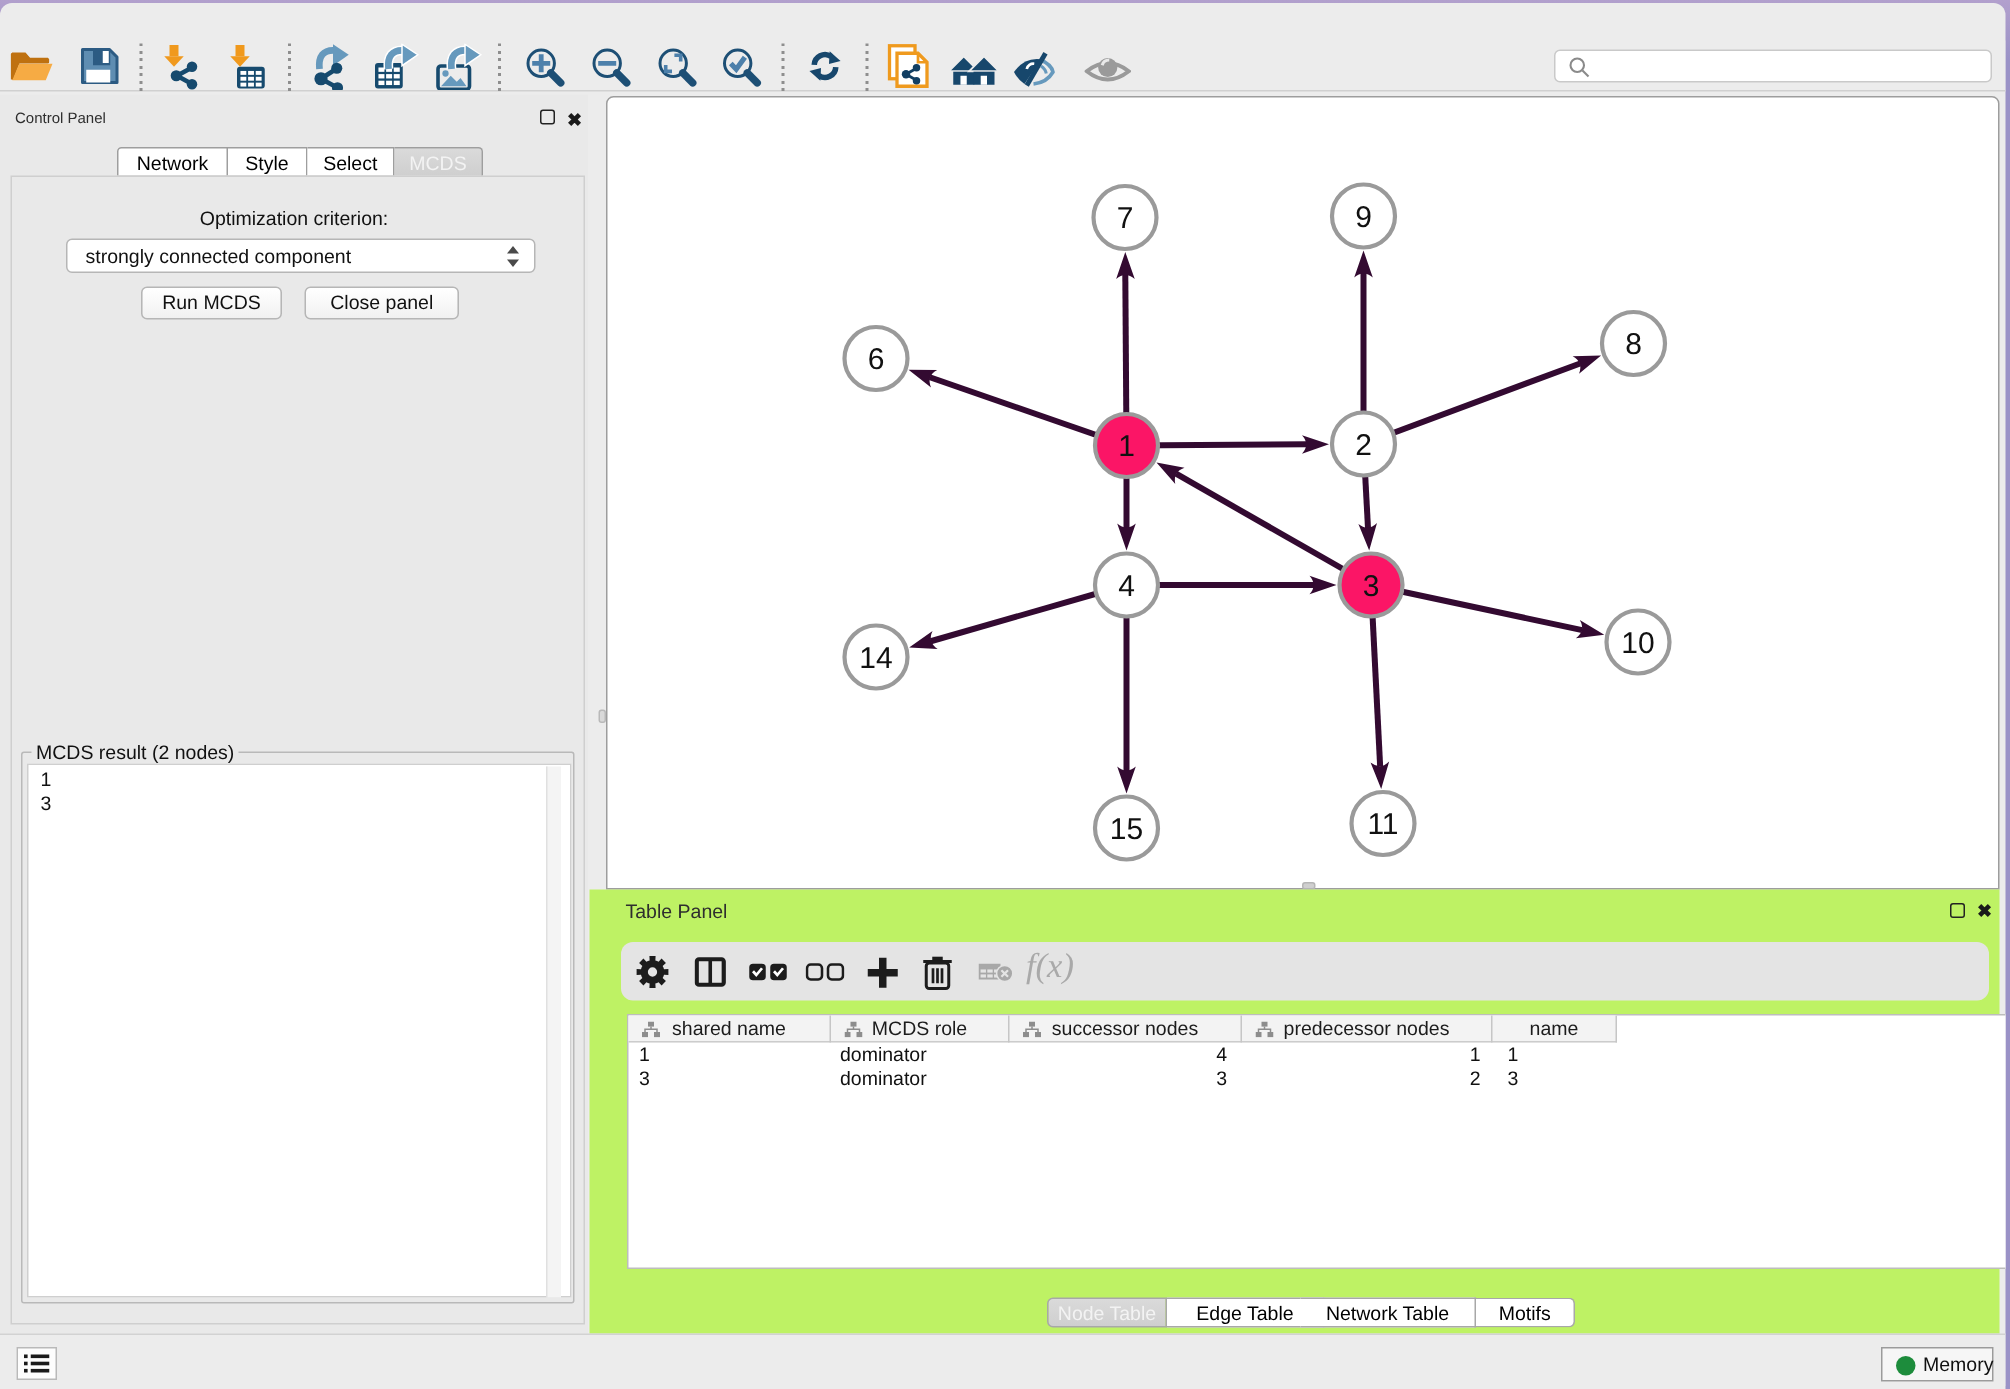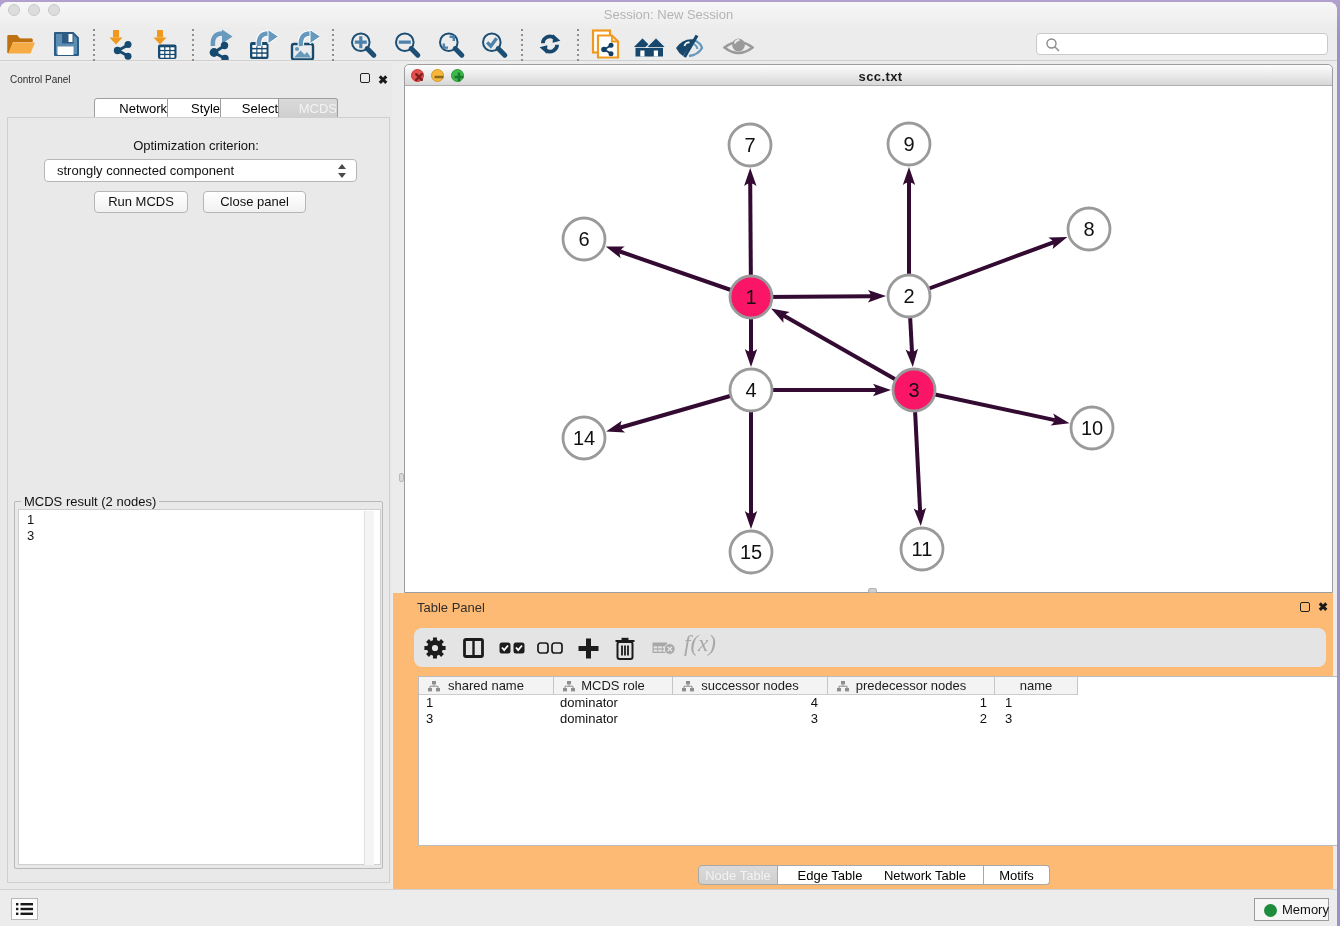--- a/index.html
+++ b/index.html
@@ -23,22 +23,22 @@
   #searchbox { position:absolute; left:1036px; top:6px; width:292px; height:22px;
       background:#fff; border:1px solid #c9c9c9; border-radius:4px; }
   
   #cpanel { position:absolute; left:0; top:61px; width:392px; height:830px;
       background:#e9e9e9; }
   #cp-head { position:absolute; left:10px; top:11px; font-size:10px; color:#2e2e2e; }
   .float-ic { position:absolute; width:10px; height:10px; border:1.6px solid #222;
       border-radius:2px; }
   .close-x { position:absolute; font-size:12px; font-weight:bold; color:#1a1a1a; }
   .tabrow { position:absolute; top:35px; left:0; width:100%; font-size:13px; color:#000; }
-  .tab { position:absolute; top:0; height:20px; line-height:20px; text-align:right;
-      background:#fff; border:1px solid #9e9e9e; border-left:none;margin-left:16px; }
+  .tab { position:absolute; top:0; height:20px; line-height:20px; text-align:center;
+      background:#fff; border:1px solid #9e9e9e; border-left:none; }
   .tab.first { border-left:1px solid #9e9e9e; border-radius:3px 0 0 0; }
   .tab.sel { background:linear-gradient(#dadada,#cfcfcf); color:#f3f3f3;
       border-radius:0 3px 0 0; }
   #cp-body { position:absolute; left:7px; top:54px; width:383px; height:766px;
       border:1px solid #cfcfcf; background:#e9e9e9; }
   #opt-label { position:absolute; left:0; top:75px; width:392px; text-align:center;
       font-size:13px; color:#111; }
   #dropdown { position:absolute; left:44px; top:96px; width:313px; height:23px;
       background:#fff; border:1px solid #b6b6b6; border-radius:4px;
       font-size:13px; color:#111; line-height:21px; padding-left:12px; }
@@ -60,21 +60,21 @@
   #net-titlebar { position:absolute; left:0; top:0; width:100%; height:21px;
       background:linear-gradient(#fdfdfd,#d7d7d7); border-bottom:1px solid #aeaeae;
       border-radius:5px 5px 0 0; }
   #net-title { position:absolute; left:12px; width:100%; top:4px; text-align:center;
       font-size:13px; font-weight:600; color:#1a1a1a; letter-spacing:0.4px; }
   .mac { position:absolute; top:4px; width:13px; height:13px; border-radius:50%; }
   #net-grip { position:absolute; left:463px; top:523px; width:9px; height:5px;
       background:#cfcfcf; border:1px solid #b5b5b5; border-radius:2px; }
   
   #tpanel { position:absolute; left:393px; top:591px; width:940px; height:298px;
-      background:#fdba74; }
+      background:#bef264; }
   #tp-head { position:absolute; left:24px; top:7px; font-size:13px; color:#2e2e2e; }
   #tp-toolbar { position:absolute; left:21px; top:35px; width:912px; height:39px;
       background:#e4e4e4; border-radius:8px; }
   #ttable { position:absolute; left:25px; top:83px; width:1027px; height:170px;
       background:#fff; border:1px solid #bdbdbd; }
   #thead { position:absolute; left:0; top:0; width:659px; height:18px;
       background:#f3f3f3; border-bottom:1px solid #cccccc; font-size:13px; color:#1c1c1c; }
   .hcell { position:absolute; top:0; height:18px; line-height:17px; text-align:center;
       border-right:1px solid #c6c6c6; white-space:nowrap; overflow:hidden; }
   .trow { position:absolute; font-size:13px; color:#111; height:16px; line-height:16px; }
@@ -84,26 +84,20 @@
       background:#fff; border:1px solid #a8a8a8; border-left:none;
       font-size:13px; color:#000; }
   
   #statusbar { position:absolute; left:0; top:887px; width:100%; height:35px;
       background:#ececec; border-top:1px solid #d2d2d2; }
   svg { display:block; }
 </style>
 </head>
 <body>
 <div id="win">
-  <div id="titlebar">
-    <div class="tl" style="left:8px;"></div>
-    <div class="tl" style="left:28px;"></div>
-    <div class="tl" style="left:48px;"></div>
-    <div id="title-text">Session: New Session</div>
-  </div>
   <div id="toolbar">
     <svg class="ticon" style="left:5px;" width="31" height="30" viewBox="0 0 31 30">
       <path d="M3,6 L12,6 L15,9.5 L27,9.5 L27,13 L3,13 Z" fill="#bf7110"></path>
       <path d="M3,24 L3,7 L11.5,7 L14.5,10.5 L27,10.5 L27,12.5 L7.5,12.5 L3,24" fill="#bf7110" stroke="#bf7110" stroke-width="1.5" stroke-linejoin="round"></path>
       <path d="M7.8,13.5 L30,13.5 L25.5,24.5 L3.2,24.5 Z" fill="#f6ab44"></path>
     </svg>
     <svg class="ticon" style="left:52px;" width="29" height="30" viewBox="0 0 29 30">
       <path d="M3,4 L21,4 L26,9 L26,26 L3,26 Z" fill="#5e8db2" stroke="#2c5b83" stroke-width="2" stroke-linejoin="round"></path>
       <rect x="10" y="3.5" width="11.5" height="11" fill="#2c5b83"></rect>
       <rect x="16.5" y="5" width="4" height="8" fill="#ffffff"></rect>
@@ -277,37 +271,20 @@
     <div class="btn" style="left:203px; width:103px;">Close panel</div>
     <div id="fieldset">
       <div id="fs-legend">MCDS result (2 nodes)</div>
       <div id="fs-white">1<br>3<div id="fs-scroll"></div></div>
     </div>
   </div>
 
   <div style="position:absolute; left:399px; top:471px; width:5px; height:9px;
       background:#d9d9d9; border:1px solid #b9b9b9; border-radius:2px;"></div>
   <div id="netframe">
-    <div id="net-titlebar">
-      <div class="mac" style="left:6px;  background:#e4504c; border:1px solid #c33;"></div>
-      <div class="mac" style="left:26px; background:#f6b73c; border:1px solid #d69a25;"></div>
-      <div class="mac" style="left:46px; background:#3cb94c; border:1px solid #2a9a38;"></div>
-      <svg width="70" height="13" style="position:absolute;left:4px;top:5px;" viewBox="0 0 70 13">
-        <g stroke="#801e1e" stroke-width="2.4" stroke-linecap="round">
-          <line x1="7.2" y1="4.2" x2="12.8" y2="9.8"></line>
-            <line x1="12.8" y1="4.2" x2="7.2" y2="9.8"></line>
-        </g>
-        <line x1="25.5" y1="7" x2="34.5" y2="7" stroke="#8a6a1c" stroke-width="2.6"></line>
-        <g stroke="#1c7a2a" stroke-width="2.6">
-          <line x1="45.5" y1="7" x2="54.5" y2="7"></line>
-            <line x1="50" y1="2.5" x2="50" y2="11.5"></line>
-        </g>
-      </svg>
-      <div id="net-title">scc.txt</div>
-    </div>
     <svg id="graph" width="927" height="503" viewBox="0 0 927 503" style="position:absolute; left:0; top:21px;">
       <g stroke="#330a31" stroke-width="4">
         <line x1="346" y1="211" x2="345.2" y2="97.0"></line>
 <line x1="346" y1="211" x2="214.9" y2="165.5"></line>
 <line x1="346" y1="211" x2="466.0" y2="210.2"></line>
 <line x1="346" y1="211" x2="346.0" y2="266.0"></line>
 <line x1="504" y1="210" x2="504.0" y2="96.0"></line>
 <line x1="504" y1="210" x2="648.4" y2="156.3"></line>
 <line x1="504" y1="210" x2="507.0" y2="266.1"></line>
 <line x1="509" y1="304" x2="379.0" y2="229.8"></line>

